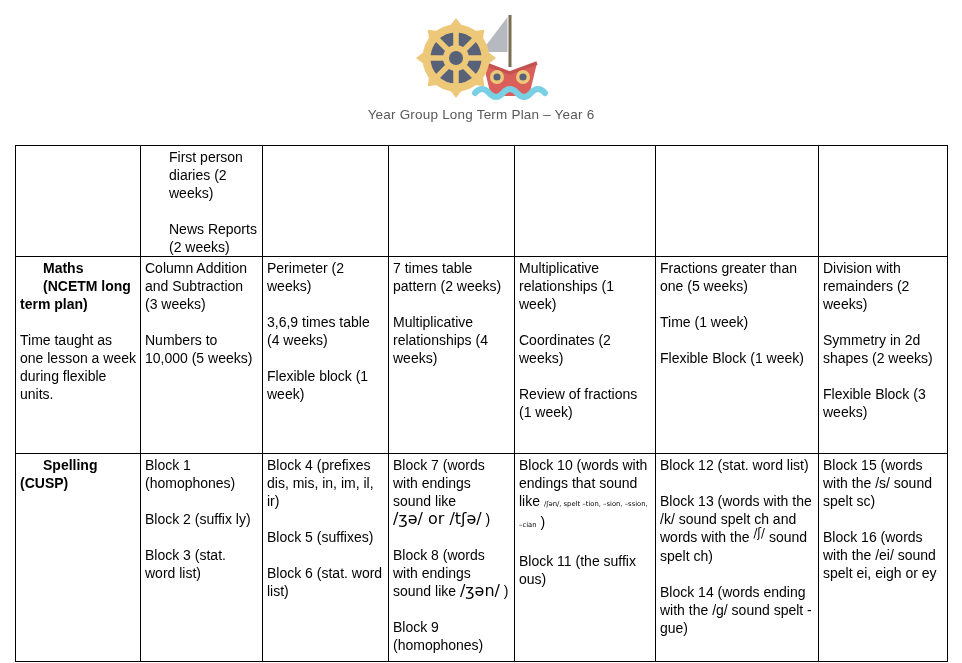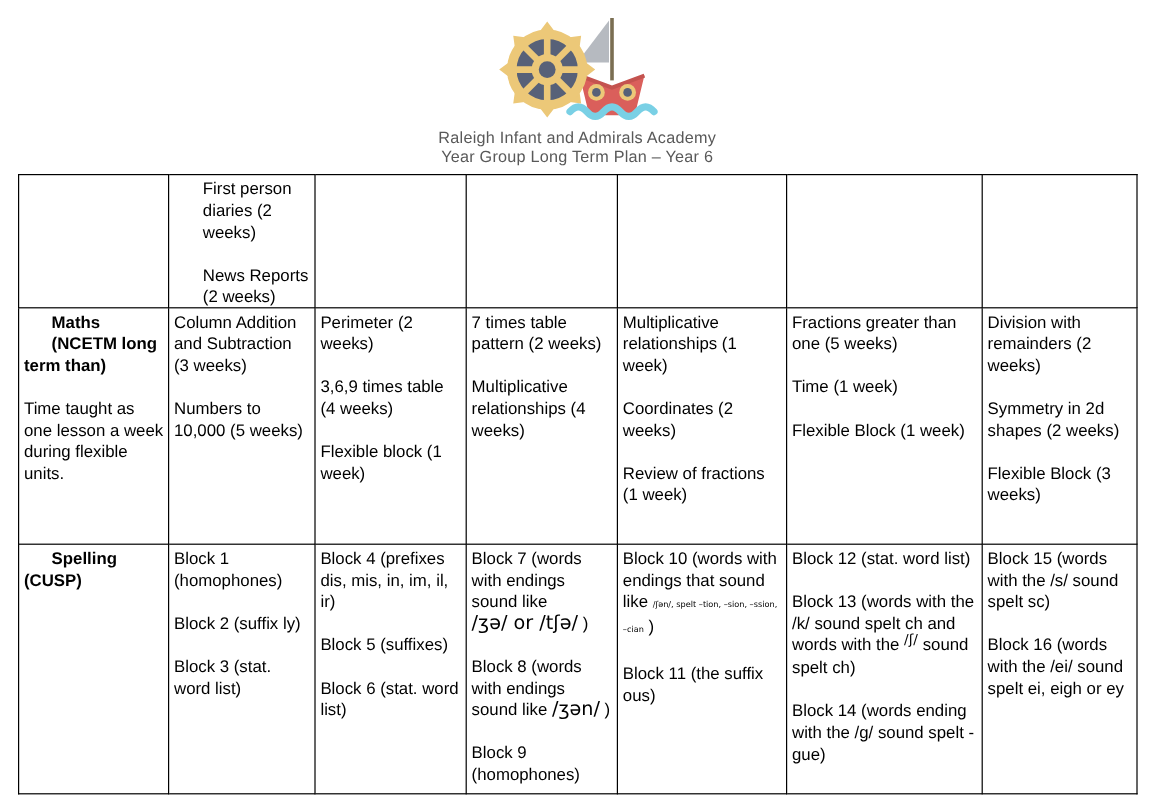--- a/index.html
+++ b/index.html
@@ -70,21 +70,20 @@
           <line x1="16" y1="52" x2="74" y2="52" transform="rotate(135 45 52)"></line>
         </g>
         <circle cx="45" cy="52" r="29.5" fill="none" stroke-width="8" stroke="#ecc878"></circle>
         <circle cx="45" cy="52" r="13" fill="#ecc878"></circle>
         <circle cx="45" cy="52" r="7" fill="#576178"></circle>
       </g>
     </svg>
   </div>
 
   <div class="title-block">
-    <div>Raleigh Infant and Admirals Academy</div>
     <div>Year Group Long Term Plan – Year 6</div>
   </div>
 
   <table class="plan-table">
     <colgroup>
       <col style="width:125px">
         <col style="width:122px">
         <col style="width:126px">
       <col style="width:126px">
         <col style="width:141px">
@@ -101,21 +100,21 @@
           </td>
         <td></td>
         <td></td>
         <td></td>
         <td></td>
         <td></td>
       </tr>
       <tr class="row-1">
         <td>
             <div class="para"><span class="run-b">Maths</span></div>
-            <div class="para"><span class="run-b">(NCETM long term than)</span></div>
+            <div class="para"><span class="run-b">(NCETM long term plan)</span></div>
             <div class="para">&nbsp;</div>
             <div class="para">Time taught as one lesson a week during flexible units.</div>
           </td>
         <td>
             <div class="para">Column Addition and Subtraction (3 weeks)</div>
             <div class="para">&nbsp;</div>
             <div class="para">Numbers to 10,000 (5 weeks)</div>
           </td>
         <td>
             <div class="para">Perimeter (2 weeks)</div>

